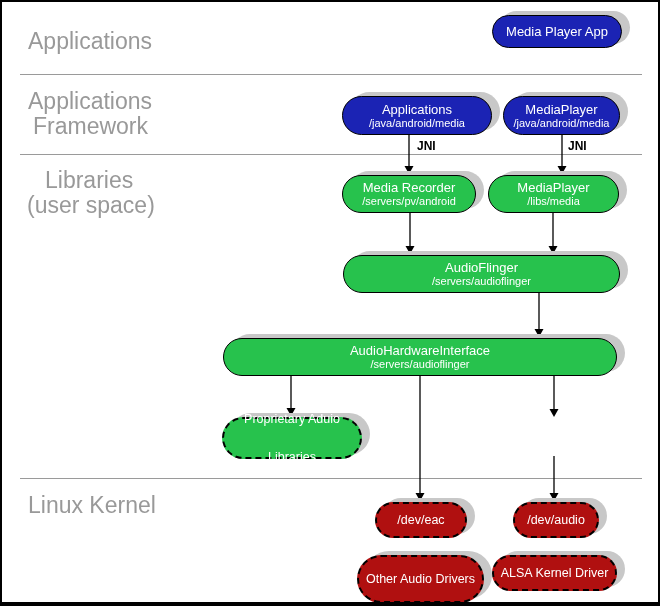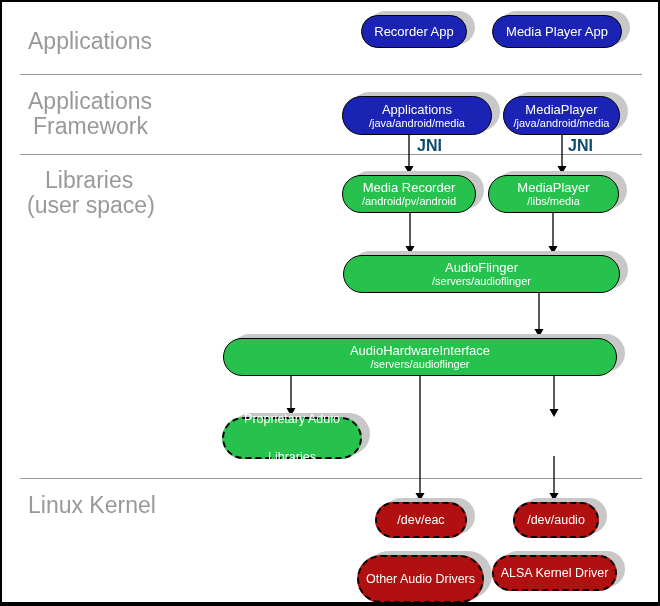--- a/index.html
+++ b/index.html
@@ -43,23 +43,23 @@
   }
   .pill.dashed { border: 2px dashed #000000; }
   .pill.blue  { background: #1b23b4; }
   .pill.green { background: #27c24d; }
   .pill.red   { background: #b01010; }
   .pill-title { font-size: 13px; line-height: 15px; }
   .pill-sub   { font-size: 11px; line-height: 13px; }
   .pill-small { font-size: 12.5px; line-height: 14px; }
   .jni {
     position: absolute;
-    font-size: 16px;
+    font-size: 12px;
     font-weight: bold;
-    color: #0c4a6e;
+    color: #000000;
     line-height: 14px;
   }
   .arrow-layer {
     position: absolute;
     left: 0; top: 0;
     width: 656px; height: 600px;
     pointer-events: none;
   }
 </style>
 </head>
@@ -123,39 +123,36 @@
       <g>
         <line x1="552" y1="454" x2="552" y2="491"></line>
           <polygon points="547.5,491 556.5,491 552,499" stroke="none"></polygon>
       </g>
     </g>
   </svg>
 
   <div class="jni" style="left:415px; top:137px;">JNI</div>
   <div class="jni" style="left:566px; top:137px;">JNI</div>
 
-  <div class="pill blue" style="left:359px; top:13px; width:106px; height:33px;">
-    <div class="pill-title">Recorder App</div>
-  </div>
   <div class="pill blue" style="left:490px; top:13px; width:130px; height:33px;justify-content:center;">
     <div class="pill-title">Media Player App</div>
   </div>
 
   <div class="pill blue" style="left:340px; top:94px; width:150px; height:39px;">
     <div class="pill-title">Applications</div>
     <div class="pill-sub">/java/android/media</div>
   </div>
   <div class="pill blue" style="left:501px; top:94px; width:117px; height:39px;">
     <div class="pill-title">MediaPlayer</div>
     <div class="pill-sub">/java/android/media</div>
   </div>
 
   <div class="pill green" style="left:340px; top:173px; width:134px; height:38px;">
     <div class="pill-title">Media Recorder</div>
-    <div class="pill-sub">/android/pv/android</div>
+    <div class="pill-sub">/servers/pv/android</div>
   </div>
   <div class="pill green" style="left:486px; top:173px; width:131px; height:38px;">
     <div class="pill-title">MediaPlayer</div>
     <div class="pill-sub">/libs/media</div>
   </div>
 
   <div class="pill green" style="left:341px; top:253px; width:277px; height:38px;">
     <div class="pill-title">AudioFlinger</div>
     <div class="pill-sub">/servers/audioflinger</div>
   </div>

